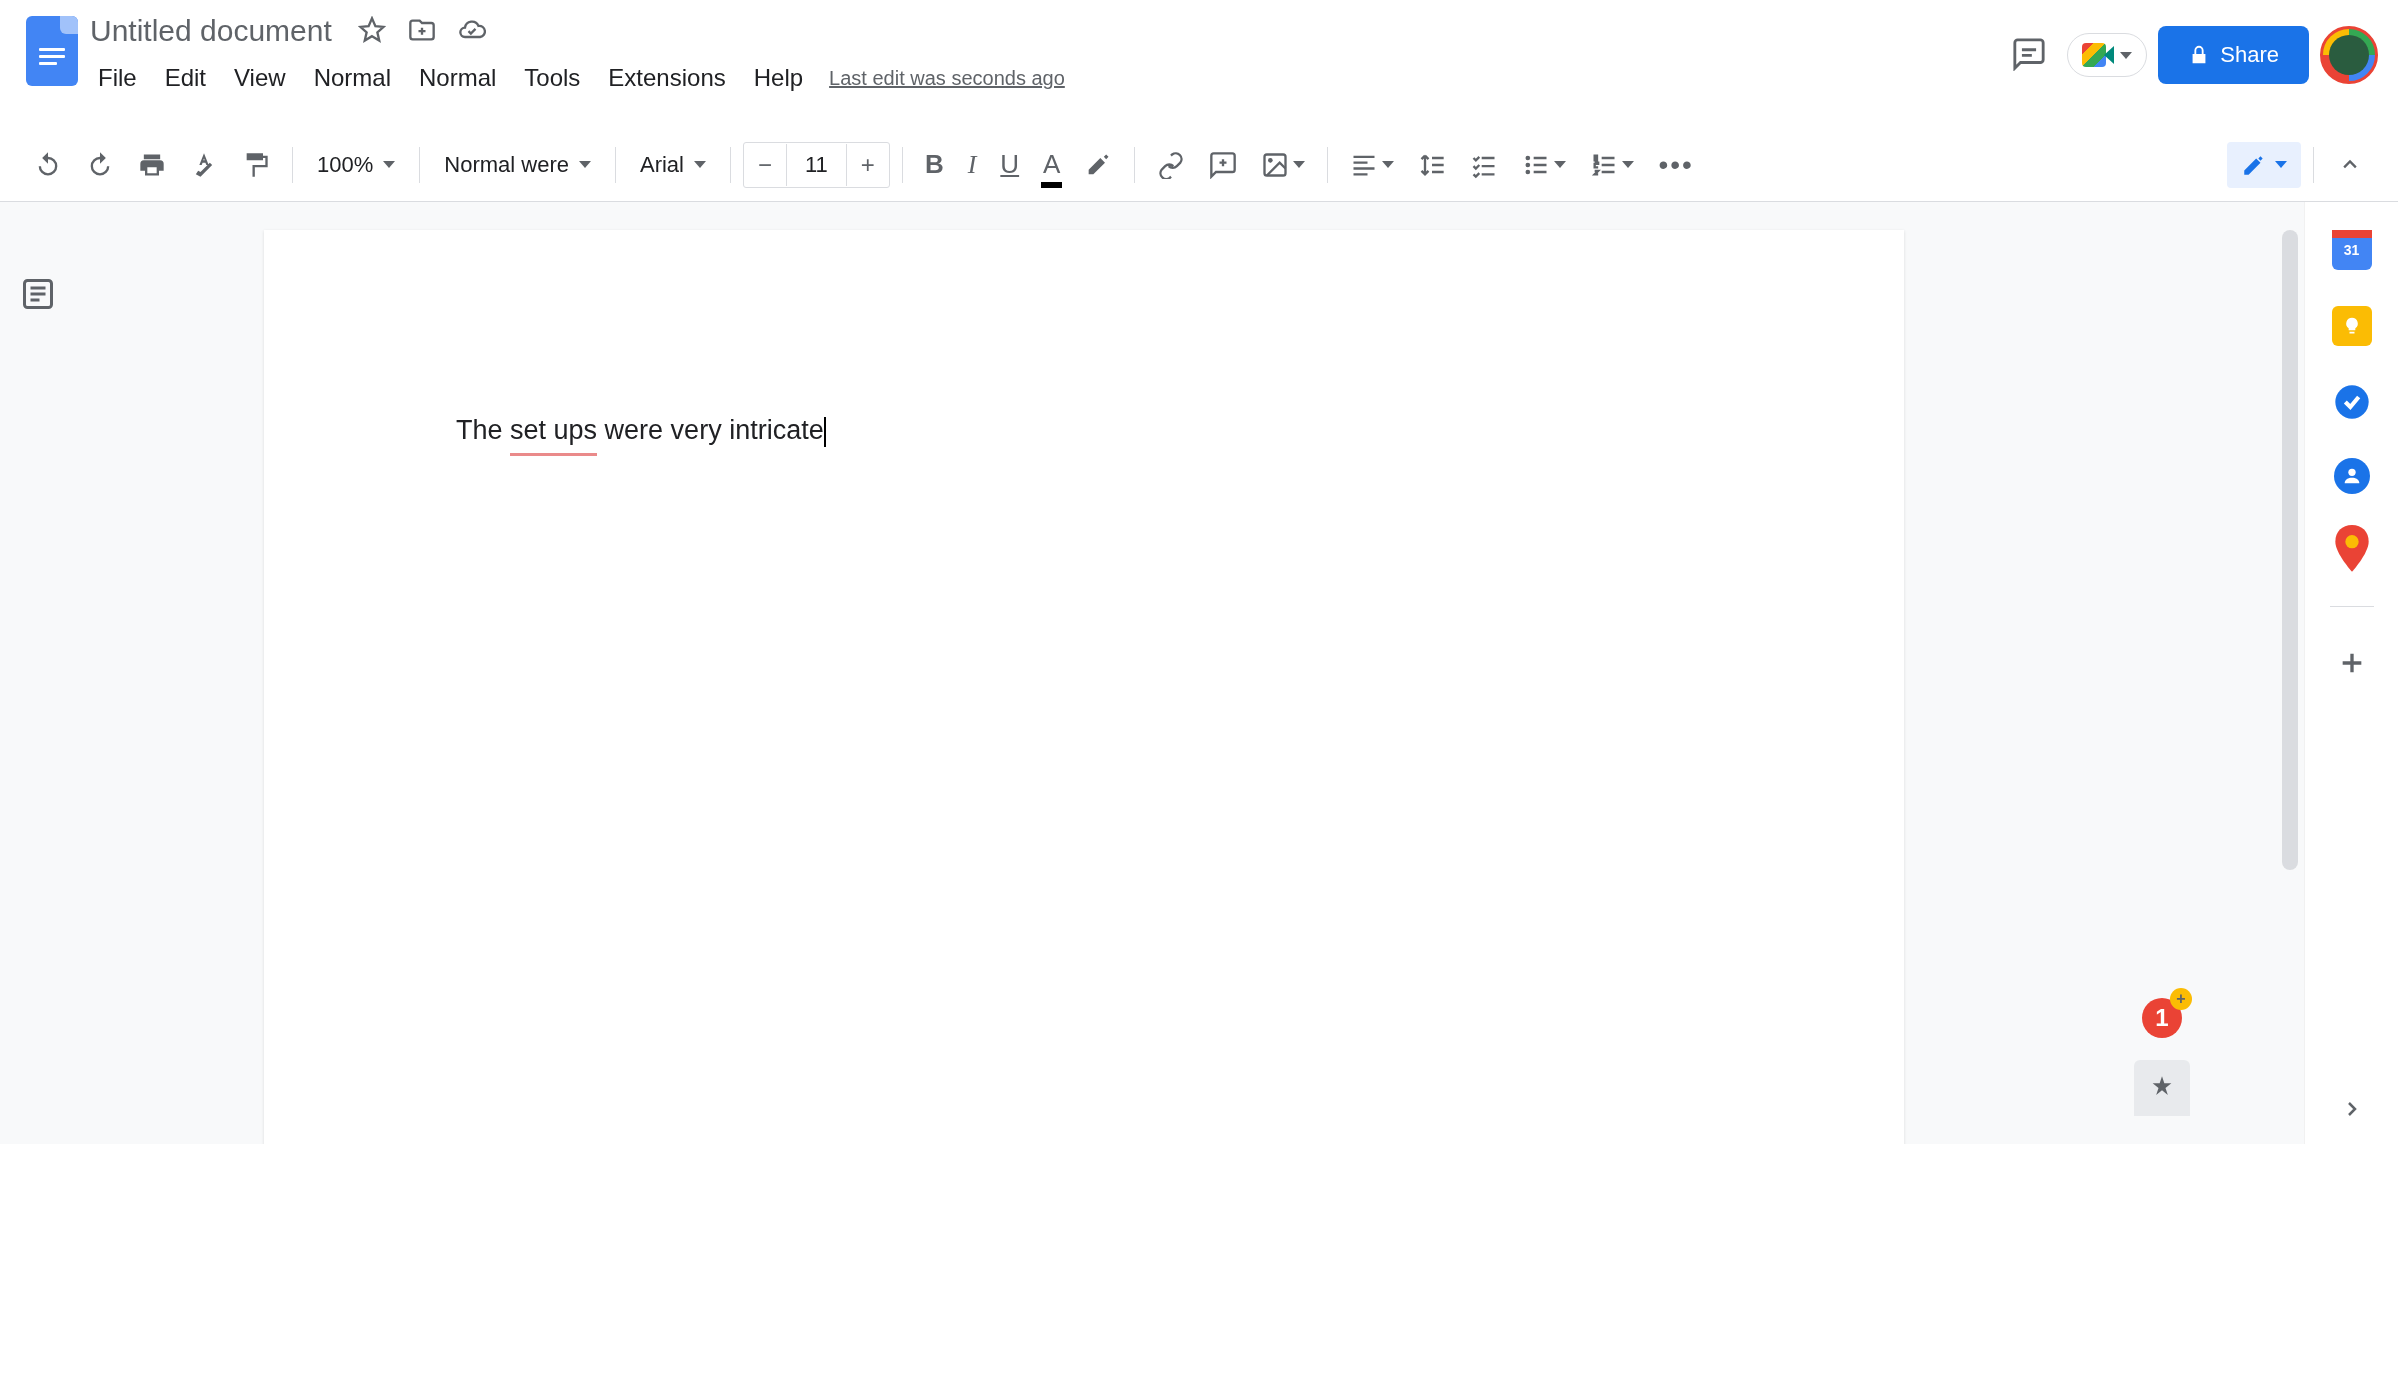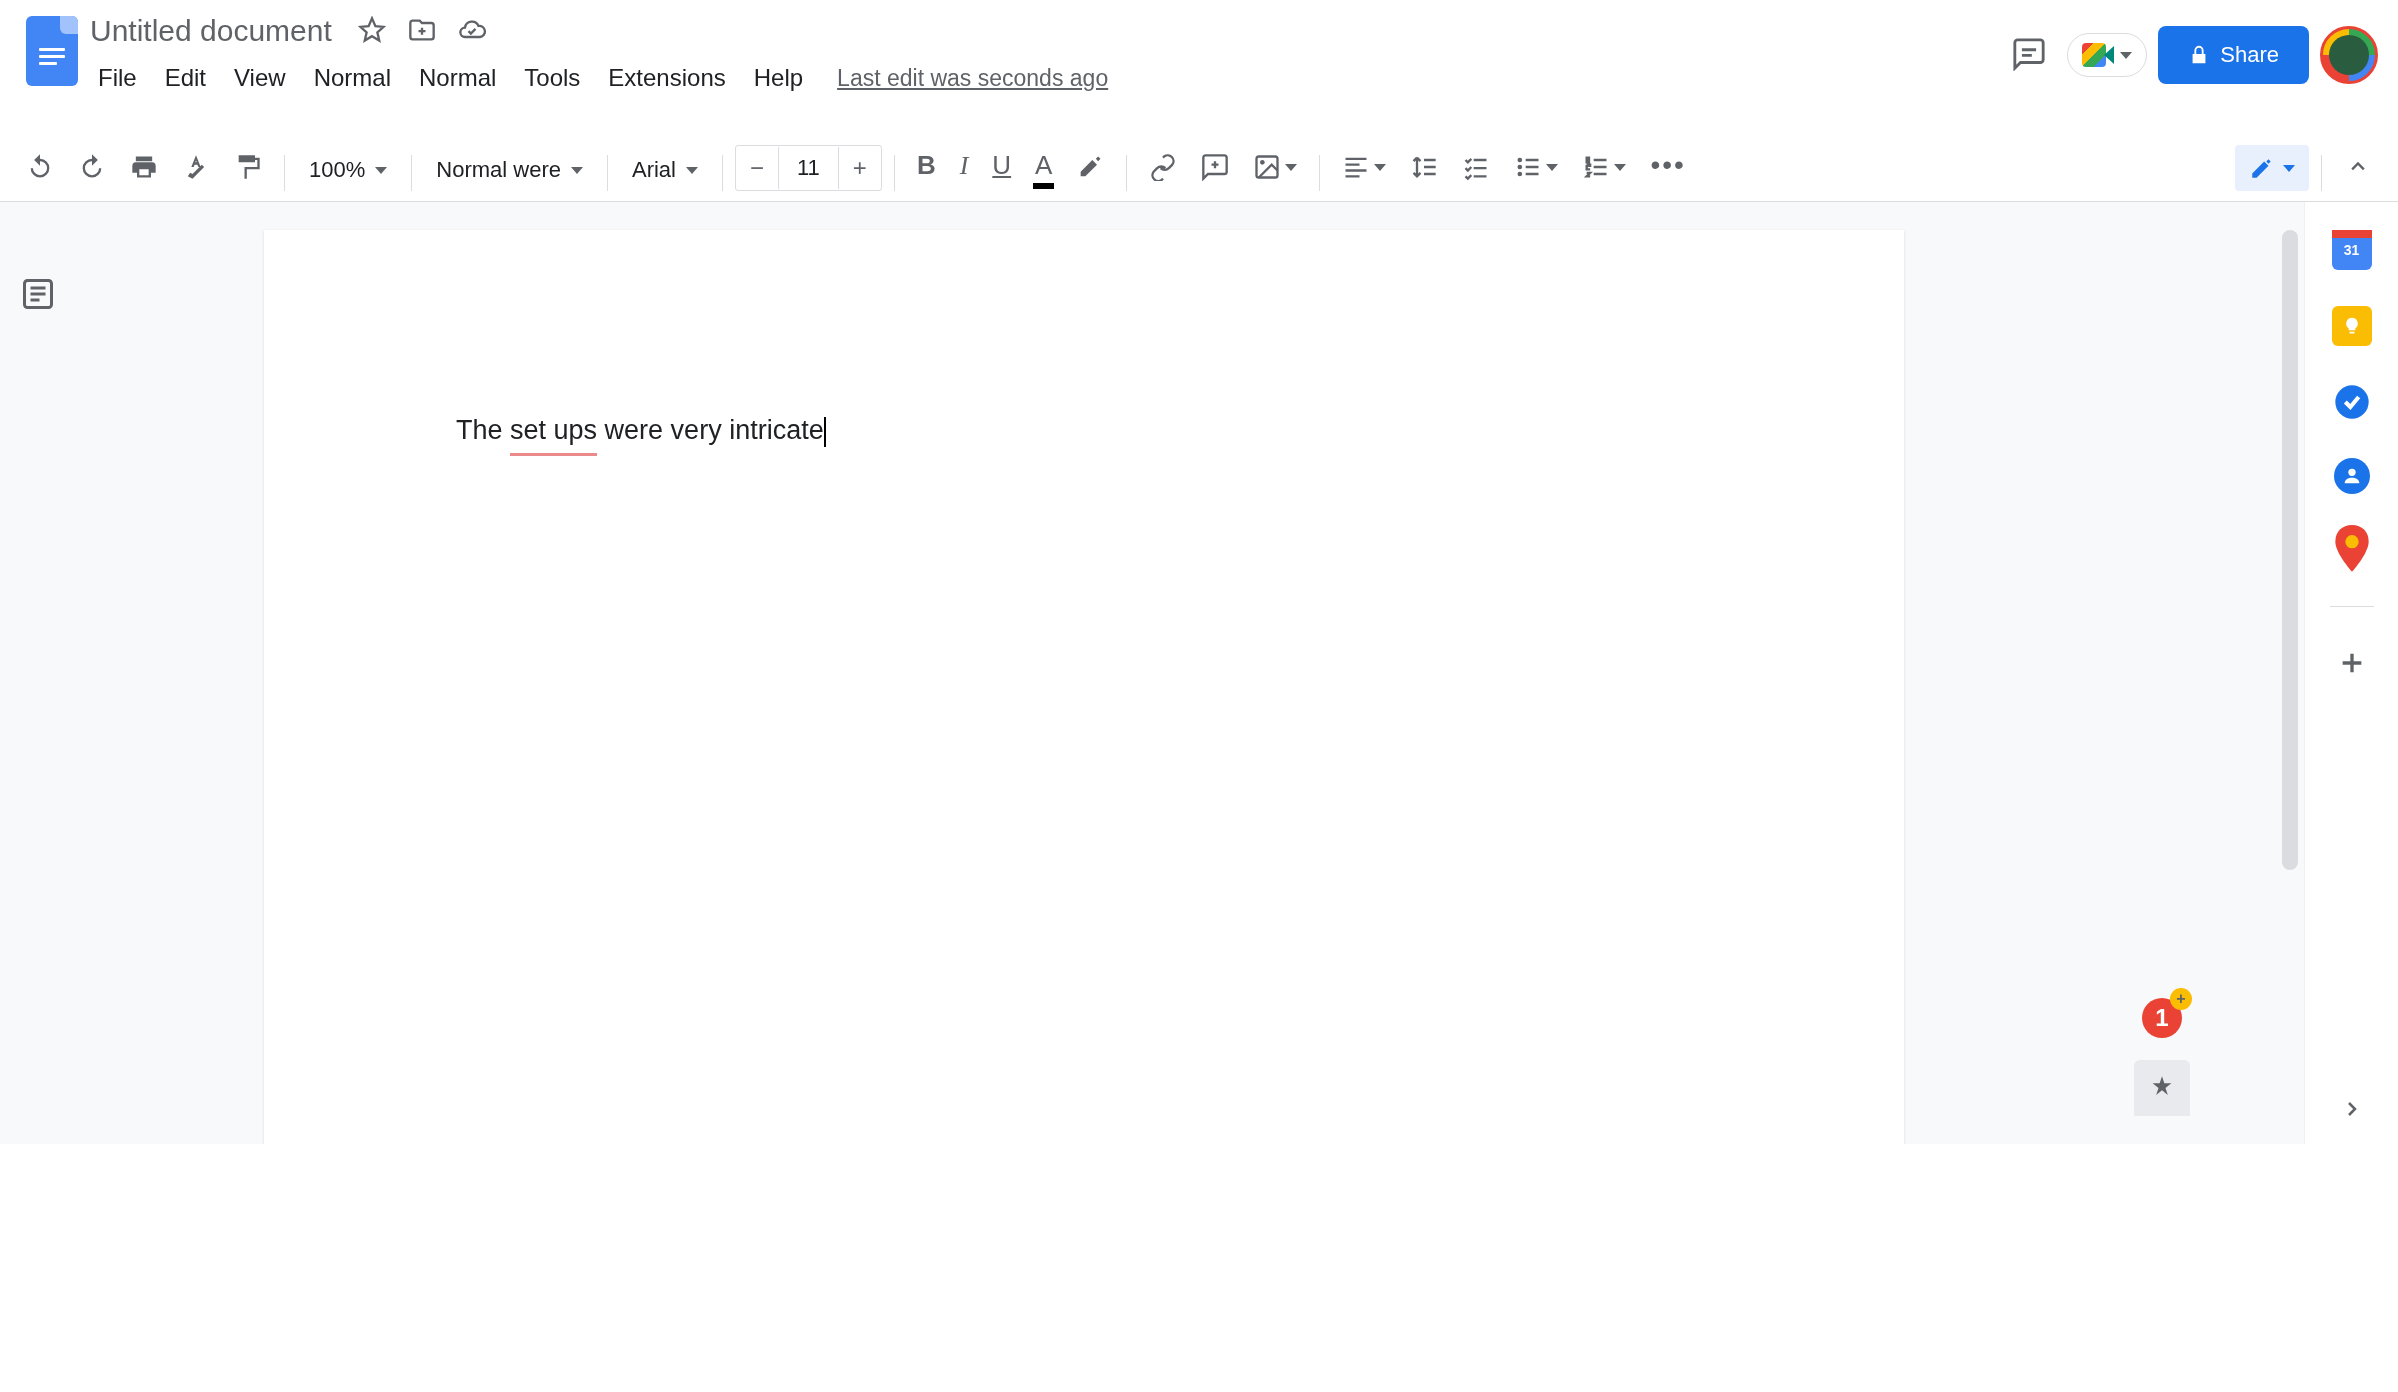--- a/index.html
+++ b/index.html
@@ -16,36 +16,36 @@
 .docs-lines span:last-child { width: 18px; }
 
 .header-main { flex: 1; display: flex; flex-direction: column; gap: 6px; }
 .title-row { display: flex; align-items: center; gap: 20px; }
 .doc-title { font-size: 30px; color: #5f6368; font-weight: 400; padding: 2px 6px; }
 .title-icons { display: flex; align-items: center; gap: 22px; }
 .title-icons svg { width: 28px; height: 28px; fill: #5f6368; }
 
 .menubar { display: flex; align-items: center; gap: 0; }
 .menu-item { padding: 8px 14px; font-size: 24px; color: #202124; cursor: pointer; }
-.last-edit { margin-left: 20px; font-size: 23px; color: #5f6368; text-decoration: underline; cursor: pointer; }
+.last-edit { margin-left: 12px; font-size: 20px; color: #5f6368; text-decoration: underline; cursor: pointer; }
 
 .header-right { display: flex; align-items: center; gap: 11px; padding-top: 14px; }
 .comment-icon-wrap { padding: 10px; }
 .comment-icon-wrap svg { width: 34px; height: 34px; fill: #5f6368; }
 .meet-btn { display: flex; align-items: center; gap: 6px; padding: 8px 14px; border: 1px solid #dadce0; border-radius: 40px; cursor: pointer; }
 .meet-icon { width: 32px; height: 26px; position: relative; display:flex; align-items:center;}
 .meet-square { width: 24px; height: 24px; border-radius: 4px; background: linear-gradient(135deg,#ea4335 0 25%, #fbbc04 25% 50%, #34a853 50% 75%, #4285f4 75% 100%); }
 .meet-tri { width:0;height:0; border-top:9px solid transparent; border-bottom:9px solid transparent; border-right:10px solid #00897b; margin-left:-2px;}
 .share-btn { display: flex; align-items: center; gap: 10px; background: #1a73e8; color: white; padding: 16px 30px; border-radius: 8px; font-size: 22px; font-weight: 500; cursor: pointer; }
 .share-btn svg { width: 22px; height: 22px; fill: white; }
 .avatar { width: 58px; height: 58px; border-radius: 50%; overflow:hidden; border:3px solid #ea4335; background: conic-gradient(#34a853 0 90deg, #4285f4 90deg 180deg, #ea4335 180deg 270deg, #fbbc04 270deg 360deg); position:relative;}
 .avatar::after{content:'';position:absolute;inset:6px;border-radius:50%;background:#2a5c3f;}
 
 
-.toolbar { display: flex; align-items: flex-end; padding: 10px 16px; border-bottom: 1px solid #dadce0; gap: 4px; height: 74px; }
+.toolbar { display: flex; align-items: center; padding: 10px 24px; border-bottom: 1px solid #dadce0; gap: 4px; height: 74px; }
 .tb-btn { padding: 10px; display: flex; align-items: center; justify-content: center; cursor: pointer; border-radius: 4px; }
 .tb-btn svg { width: 28px; height: 28px; fill: #5f6368; }
 .tb-sep { width: 1px; height: 36px; background: #dadce0; margin: 0 8px; }
 .tb-select { display: flex; align-items: center; gap: 10px; padding: 8px 12px; font-size: 22px; color: #202124; cursor: pointer; }
 .tb-dropdown-arrow { width: 0; height: 0; border-left: 6px solid transparent; border-right: 6px solid transparent; border-top: 7px solid #5f6368; }
 .font-size-box { display: flex; align-items: center; border: 1px solid #dadce0; border-radius: 3px; }
 .font-size-box .sz-btn { padding: 8px 14px; font-size: 24px; color: #5f6368; cursor: pointer; }
 .font-size-box .sz-val { padding: 8px 18px; font-size: 22px; border-left: 1px solid #dadce0; border-right: 1px solid #dadce0; }
 .text-color-btn { position: relative; }
 .text-color-underline { position: absolute; bottom: 2px; left: 8px; right: 8px; height: 6px; background: #000; }

